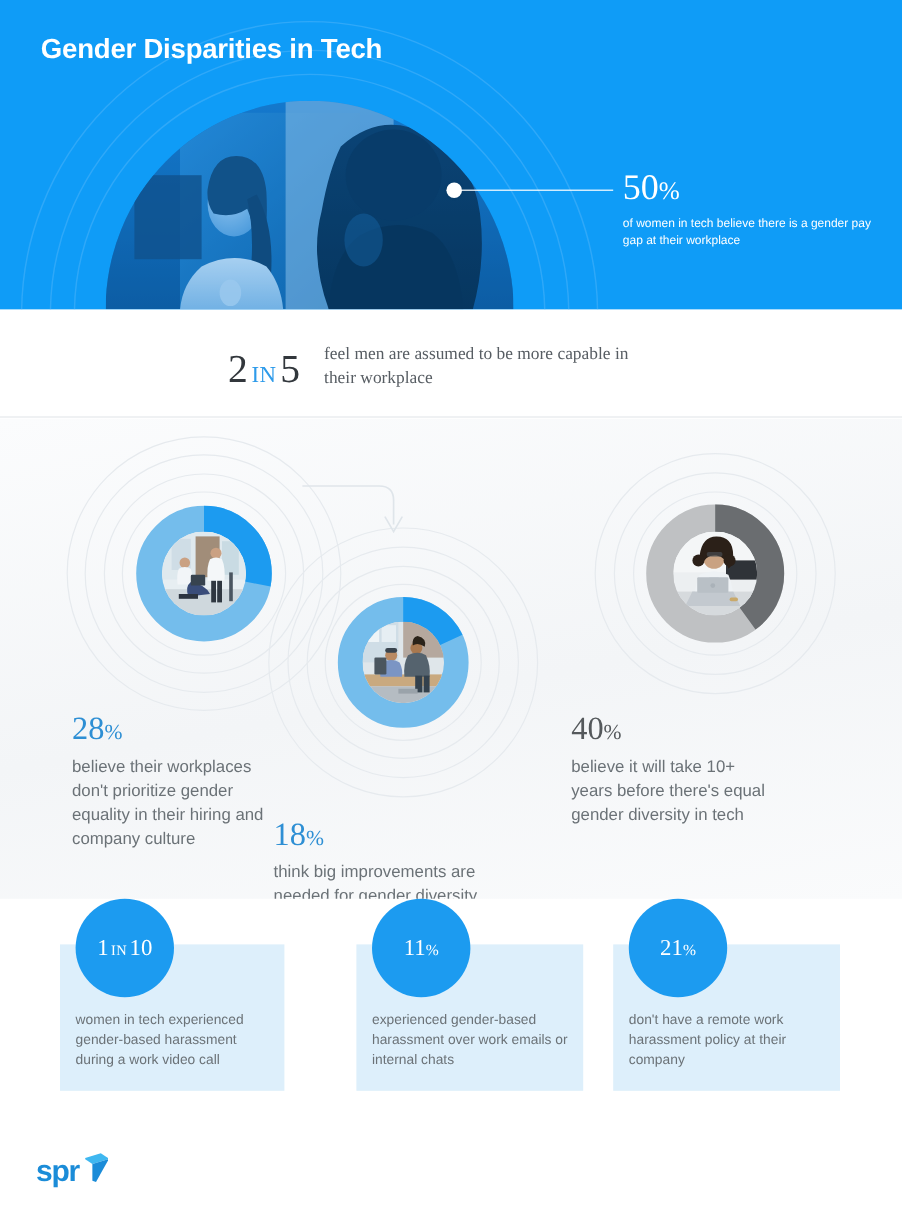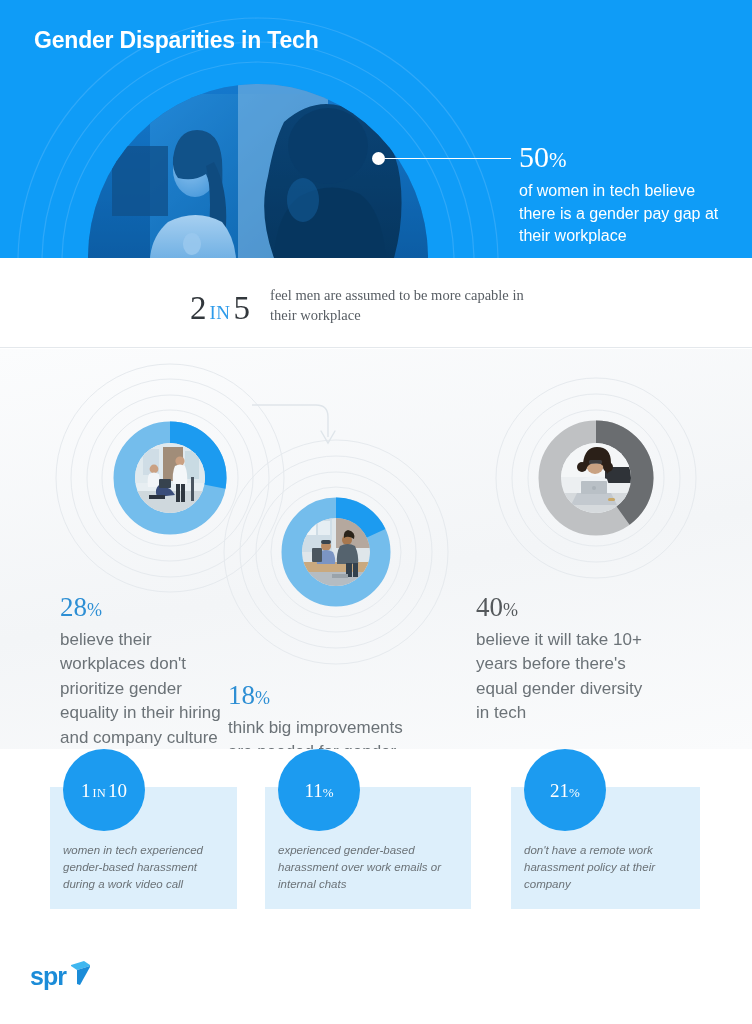--- a/index.html
+++ b/index.html
@@ -44,21 +44,21 @@
   }
   .callout-stat {
     position: absolute; left: 519px; top: 142px;
     color: #ffffff;
     font-family: "Liberation Serif", serif;
     font-size: 30px; line-height: 1;
   }
   .callout-stat .pct { font-size: 21px; }
   .callout-body {
     position: absolute; left: 519px; top: 180px;
-    color: #ffffff; font-size: 16px; line-height: 1.42;
+    color: #ffffff; font-size: 10px; line-height: 1.42;
     font-family: "Liberation Sans", sans-serif;
     width: 215px;
   }
 
   
   .midband {
     position: absolute; left: 0; top: 258px; width: 752px; height: 90px;
     background: #ffffff; border-bottom: 1px solid #e4e8ec;
   }
   .midband-inner {
@@ -97,21 +97,21 @@
   .stat-block { position: absolute; }
   .stat-num {
     font-family: "Liberation Serif", serif;
     font-size: 27px; line-height: 1; color: #2e8fd4; margin-top: 33px;
   }
   .stat-num .pct { font-size: 18px; }
   .stat-num.gray { color: #55595c; }
   .stat-text {
     margin-top: 7px;
     font-family: "Liberation Sans", sans-serif;
-    font-size: 17px; line-height: 1.44; color: #6b7277;
+    font-size: 14px; line-height: 1.44; color: #6b7277;
   }
 
   
   .cards {
     position: absolute; left: 0; top: 749px; width: 752px; height: 205px;
   }
   .card {
     position: absolute; top: 38px; height: 122px;
     background: #ddeffb;
   }
@@ -123,21 +123,21 @@
   }
   .card-bubble .bub-txt {
     font-family: "Liberation Serif", serif;
     color: #ffffff; font-size: 19px; line-height: 1; white-space: nowrap;
   }
   .card-bubble .bub-txt .pct { font-size: 13px; }
   .card-bubble .bub-txt .in { font-size: 12px; letter-spacing: 0.4px; padding: 0 2px; }
   .card-text {
     position: absolute; top: 55px; left: 13px; right: 12px;
     font-family: "Liberation Sans", sans-serif;
-    font-size: 11.5px; line-height: 1.48; color: #6b7277; font-style: italic;
+    font-size: 11.5px; line-height: 1.48; color: #6b7277;
   }
 
   
   .logo {
     position: absolute; left: 30px; top: 960px;
     display: flex; align-items: flex-end; gap: 1px;
   }
   .logo-text {
     font-family: "Liberation Sans", sans-serif;
     font-weight: bold; font-size: 25px; color: #1b8cd8;
@@ -350,21 +350,21 @@
 
   <div class="cards">
 
     <div class="card" style="left:50px; width:187px;">
       <div class="card-bubble">
         <span class="bub-txt"><span>1</span><span class="in">IN</span><span>10</span></span>
       </div>
       <div class="card-text">women in tech experienced gender-based harassment during a work video call</div>
     </div>
 
-    <div class="card" style="left:265px; width:206px;">
+    <div class="card" style="left:297px; width:189px;">
       <div class="card-bubble">
         <span class="bub-txt"><span>11</span><span class="pct">%</span></span>
       </div>
       <div class="card-text">experienced gender-based harassment over work emails or internal chats</div>
     </div>
 
     <div class="card" style="left:511px; width:189px;">
       <div class="card-bubble">
         <span class="bub-txt"><span>21</span><span class="pct">%</span></span>
       </div>

